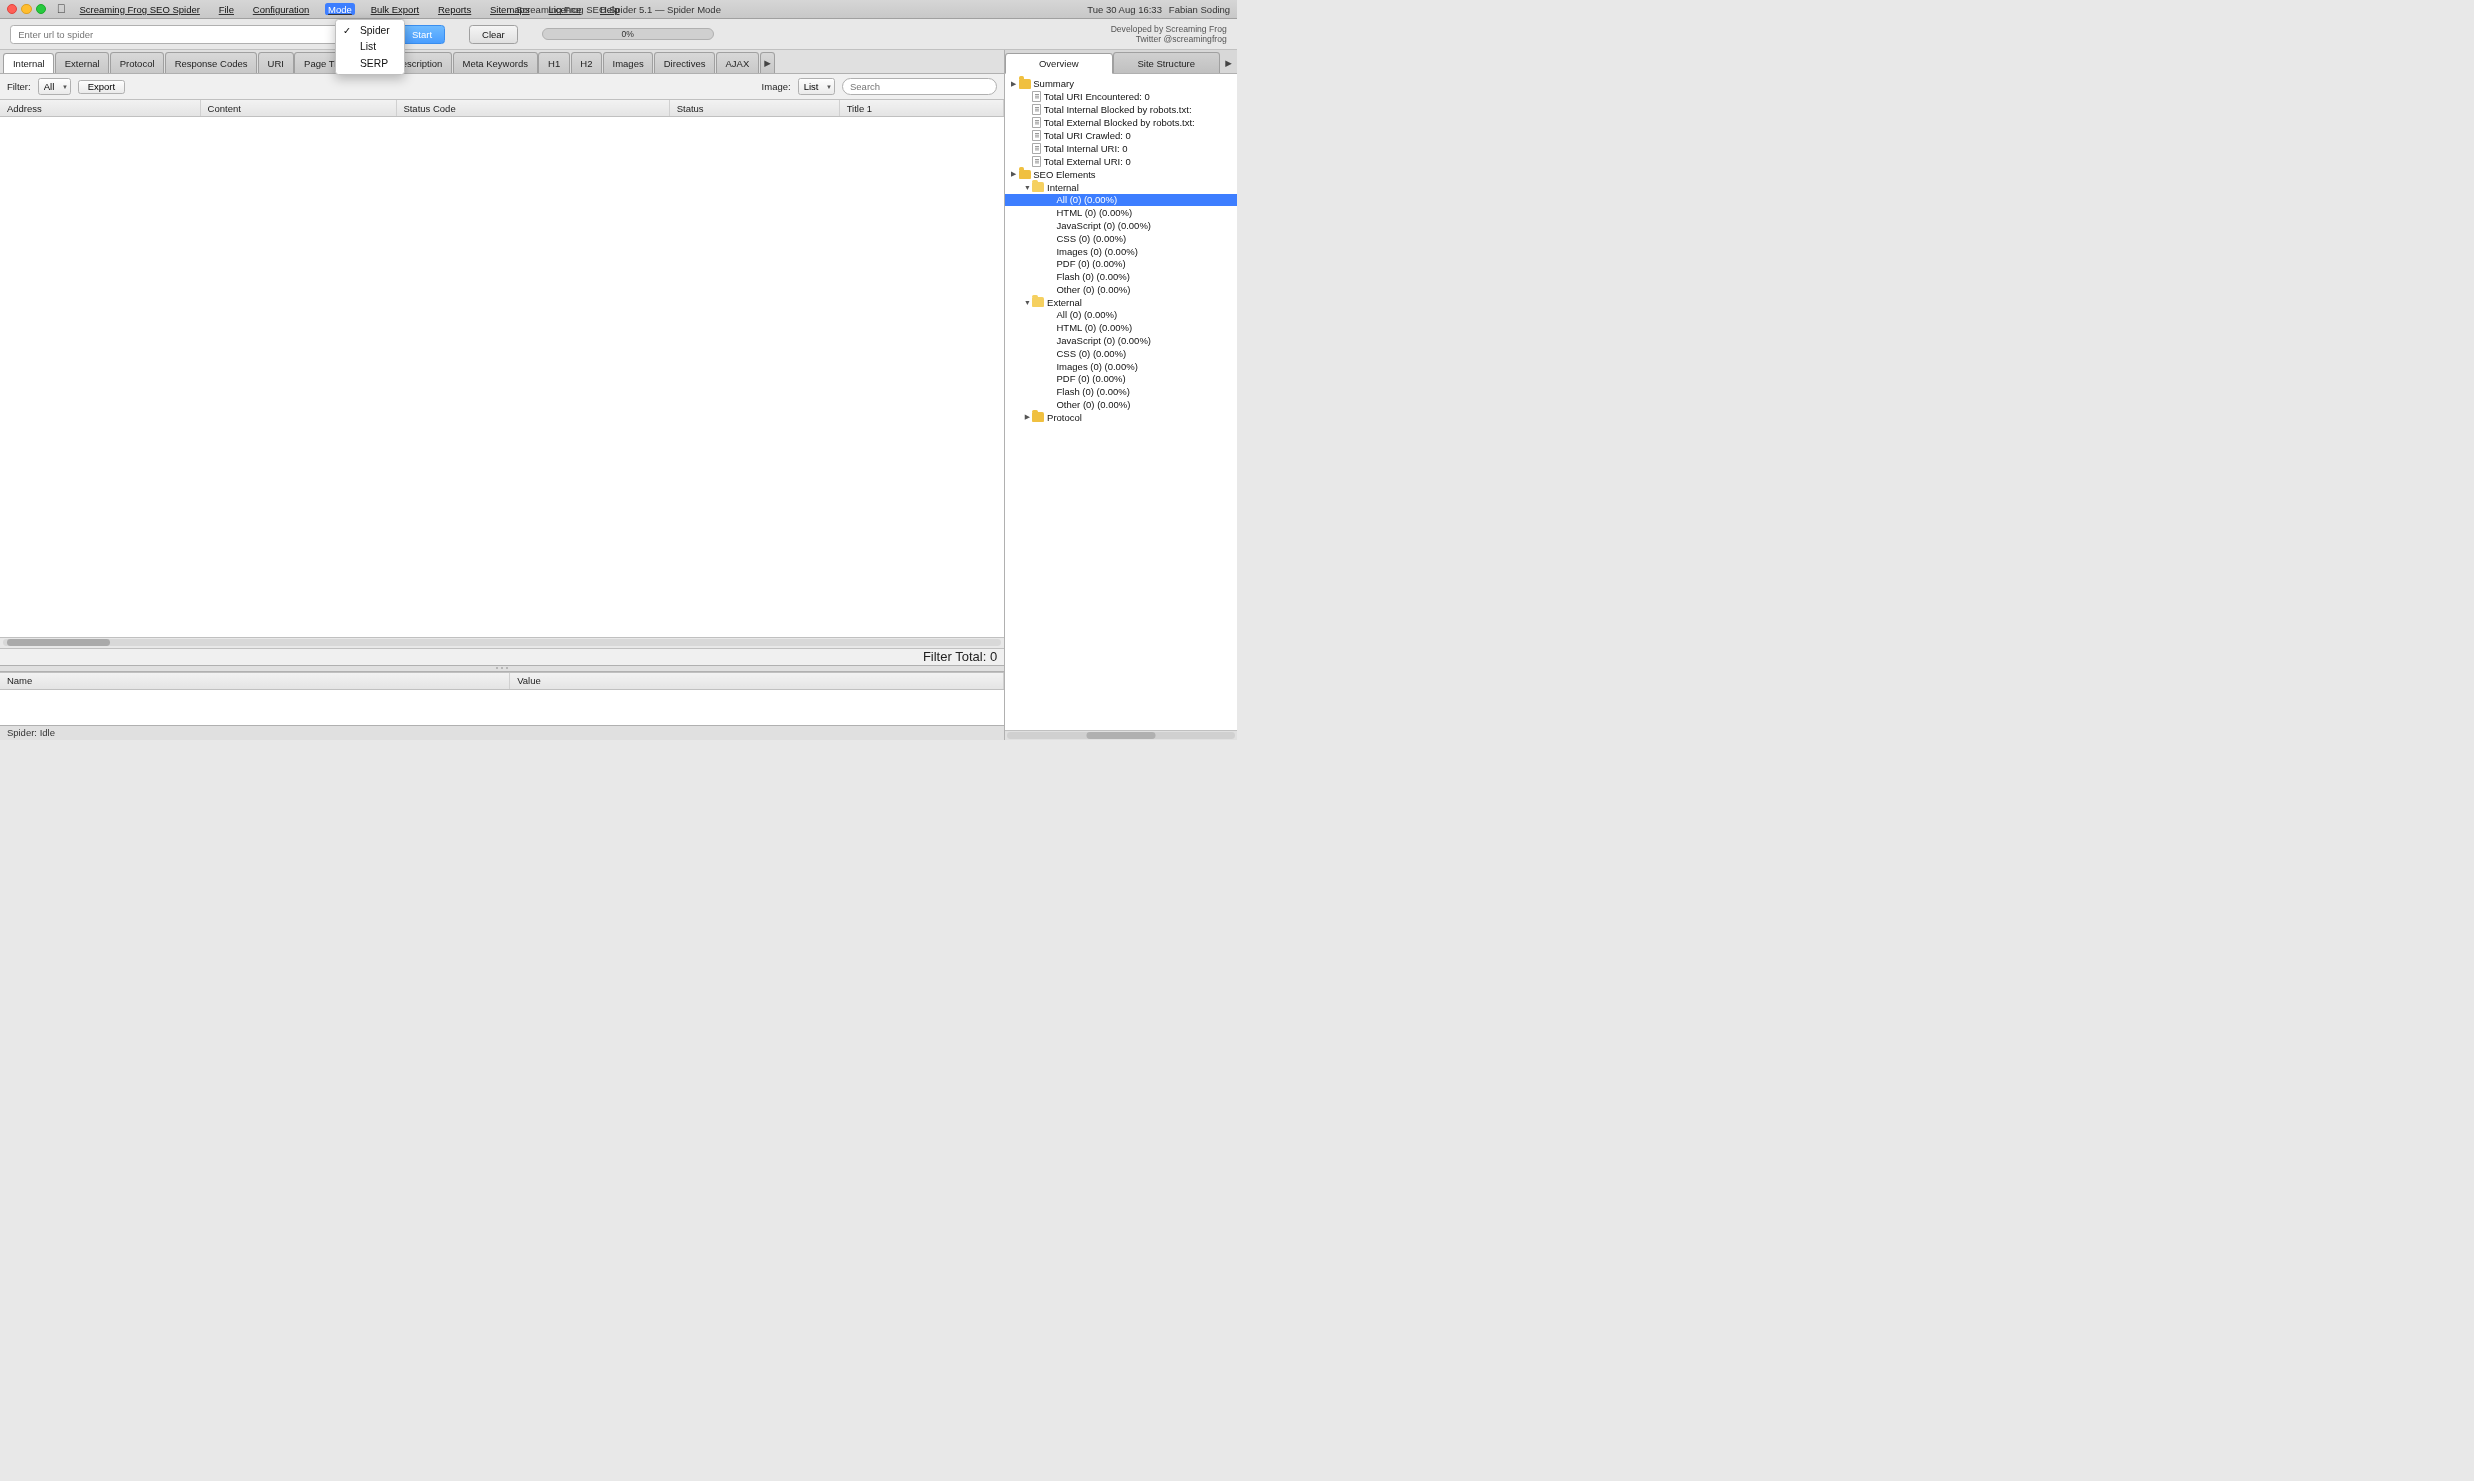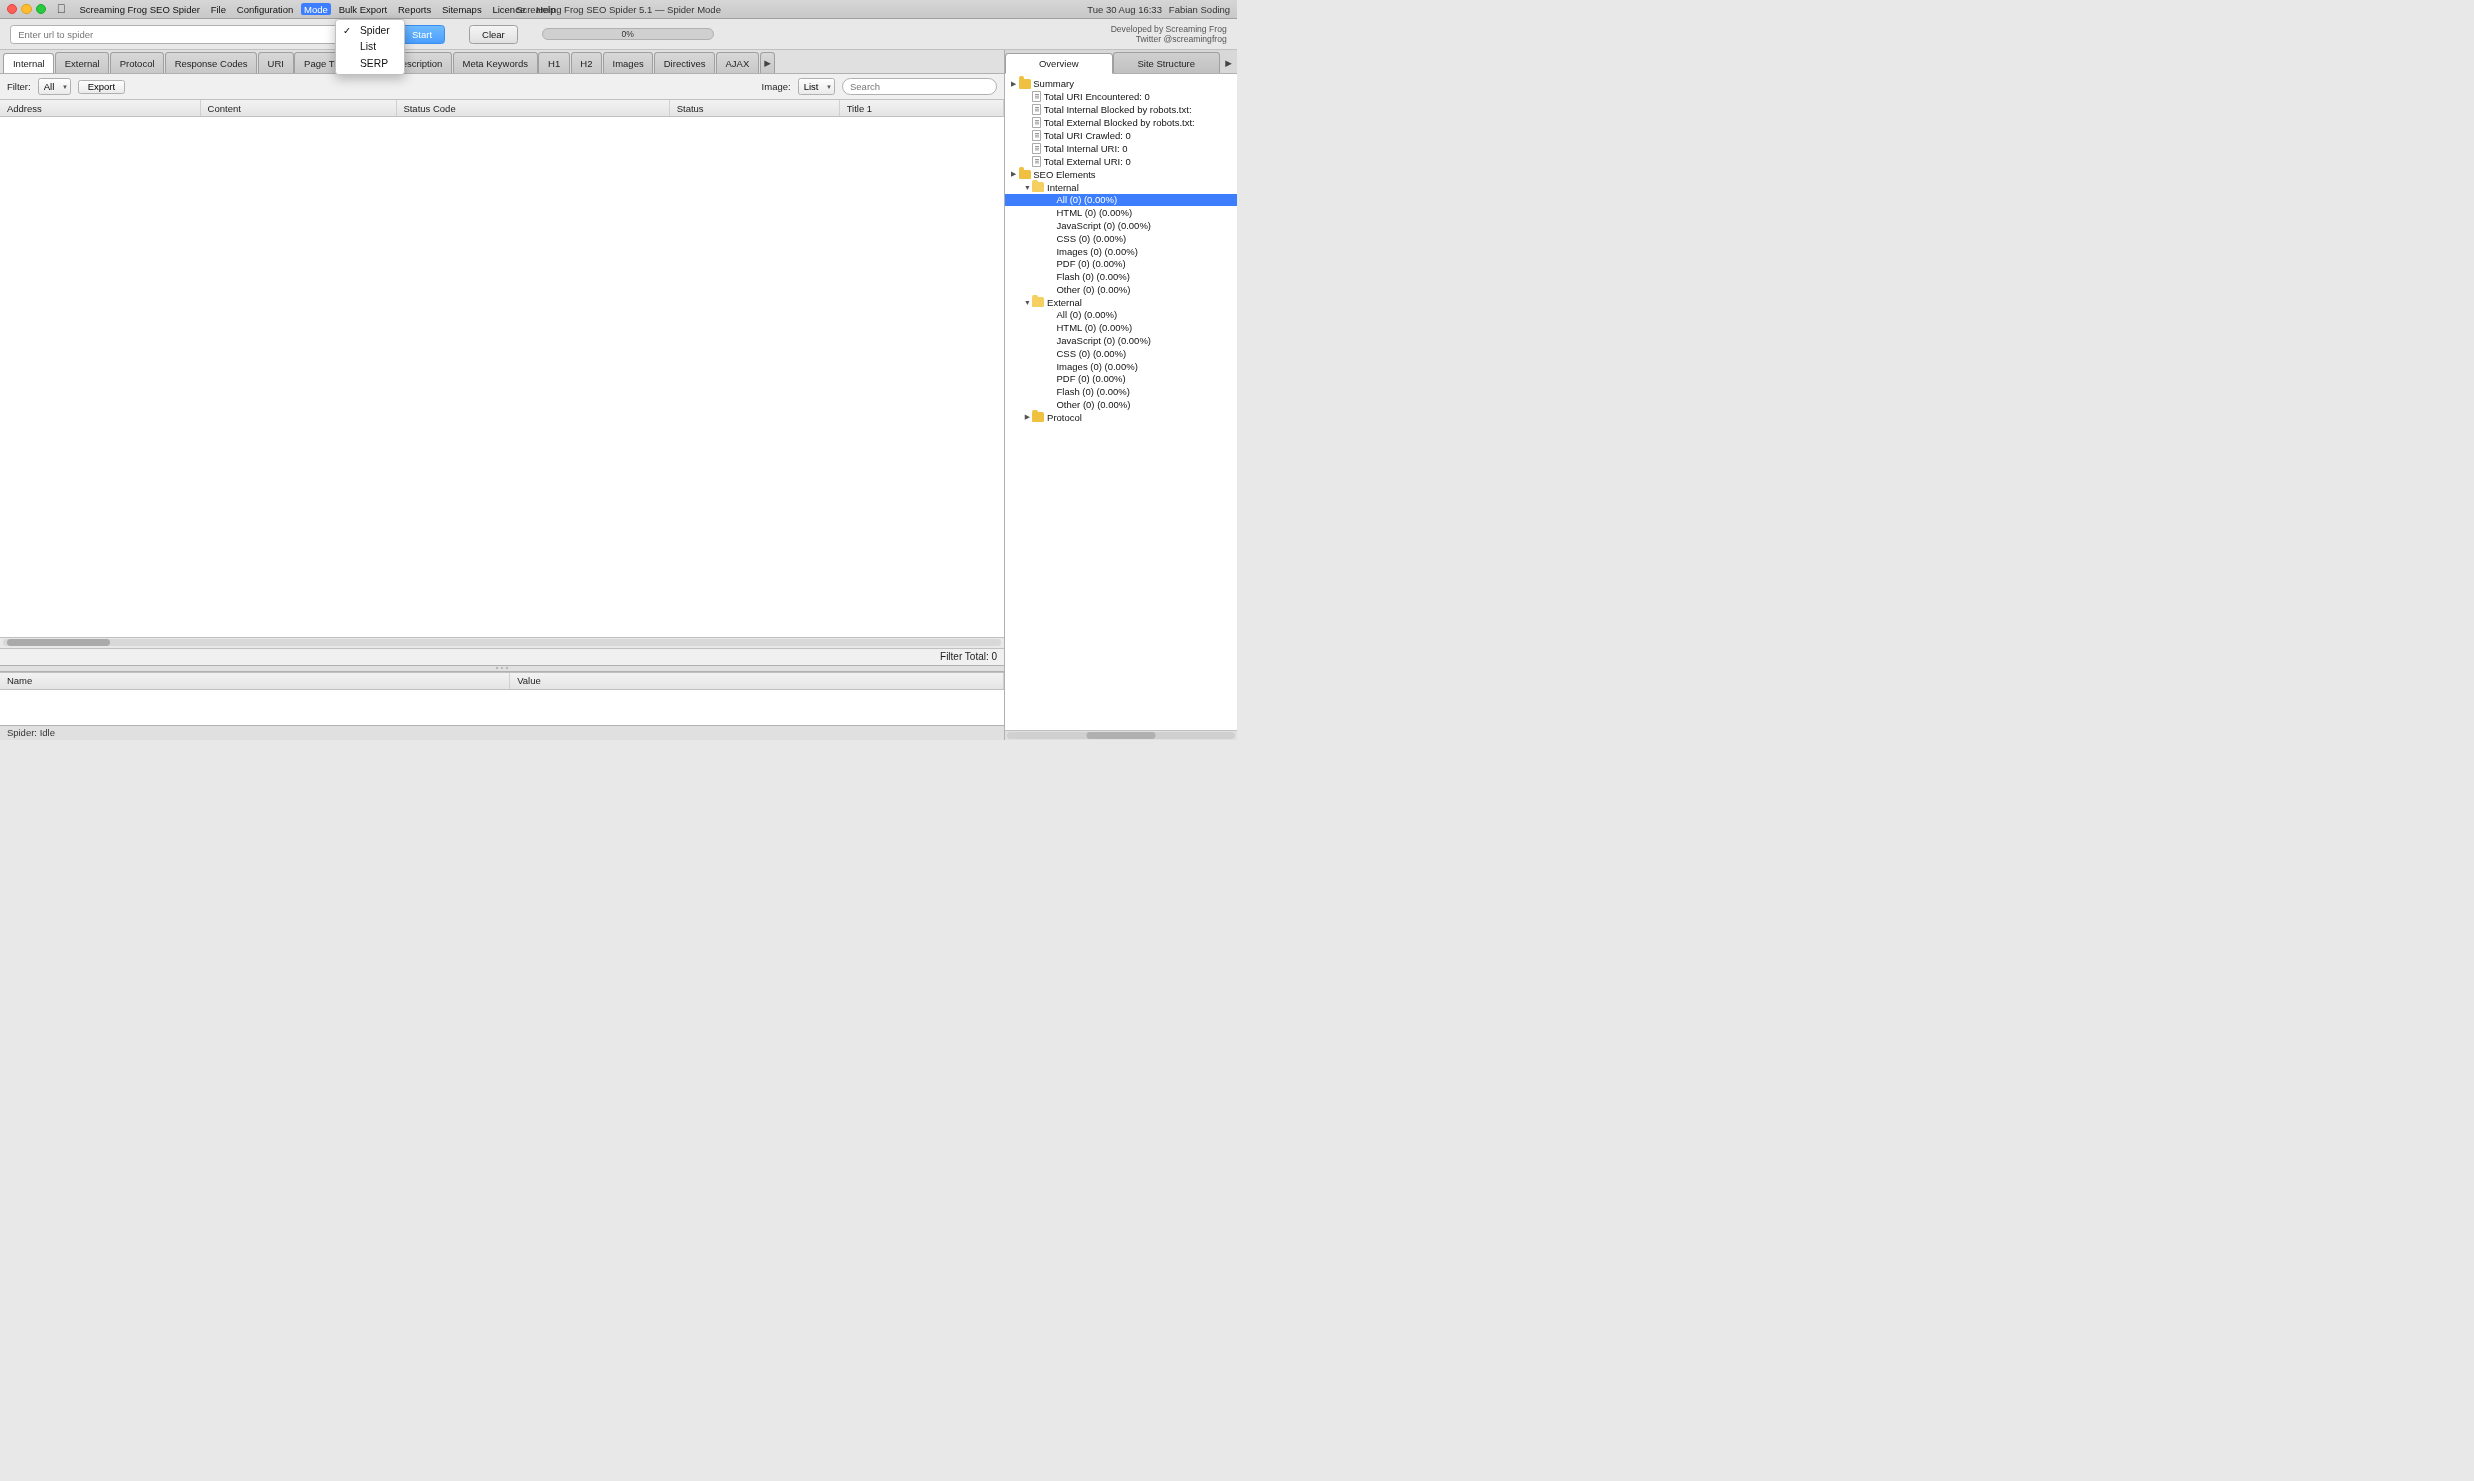--- a/index.html
+++ b/index.html
@@ -31,21 +31,22 @@
       align-items: center;
       gap: 5.2px;
       flex: 1;
     }
     .apple-menu {
       font-size: 12px;
       margin-right: 5.2px;
     }
     .menu-items {
       display: flex;
-      gap: 4px;
+      gap: 12px;
+      text-decoration: underline;
     }
     .menu-item {
       font-size: 9.5px;
       color: #111;
       cursor: pointer;
       padding: 0.9px 3.4px;
       border-radius: 2.6px;
     }
     .menu-item.active {
       background: #3d7eff;
@@ -361,21 +362,21 @@
 
     
     .filter-total {
       height: 17px;
       background: #f0f0f0;
       border-top: 0.9px solid #c0c0c0;
       display: flex;
       align-items: center;
       justify-content: flex-end;
       padding: 0 6.9px;
-      font-size: 10px;
+      font-size: 13px;
       color: #222;
     }
 
     
     .resize-handle {
       height: 6.9px;
       background: #e0e0e0;
       border-top: 0.9px solid #b0b0b0;
       border-bottom: 0.9px solid #b0b0b0;
       cursor: ns-resize;

